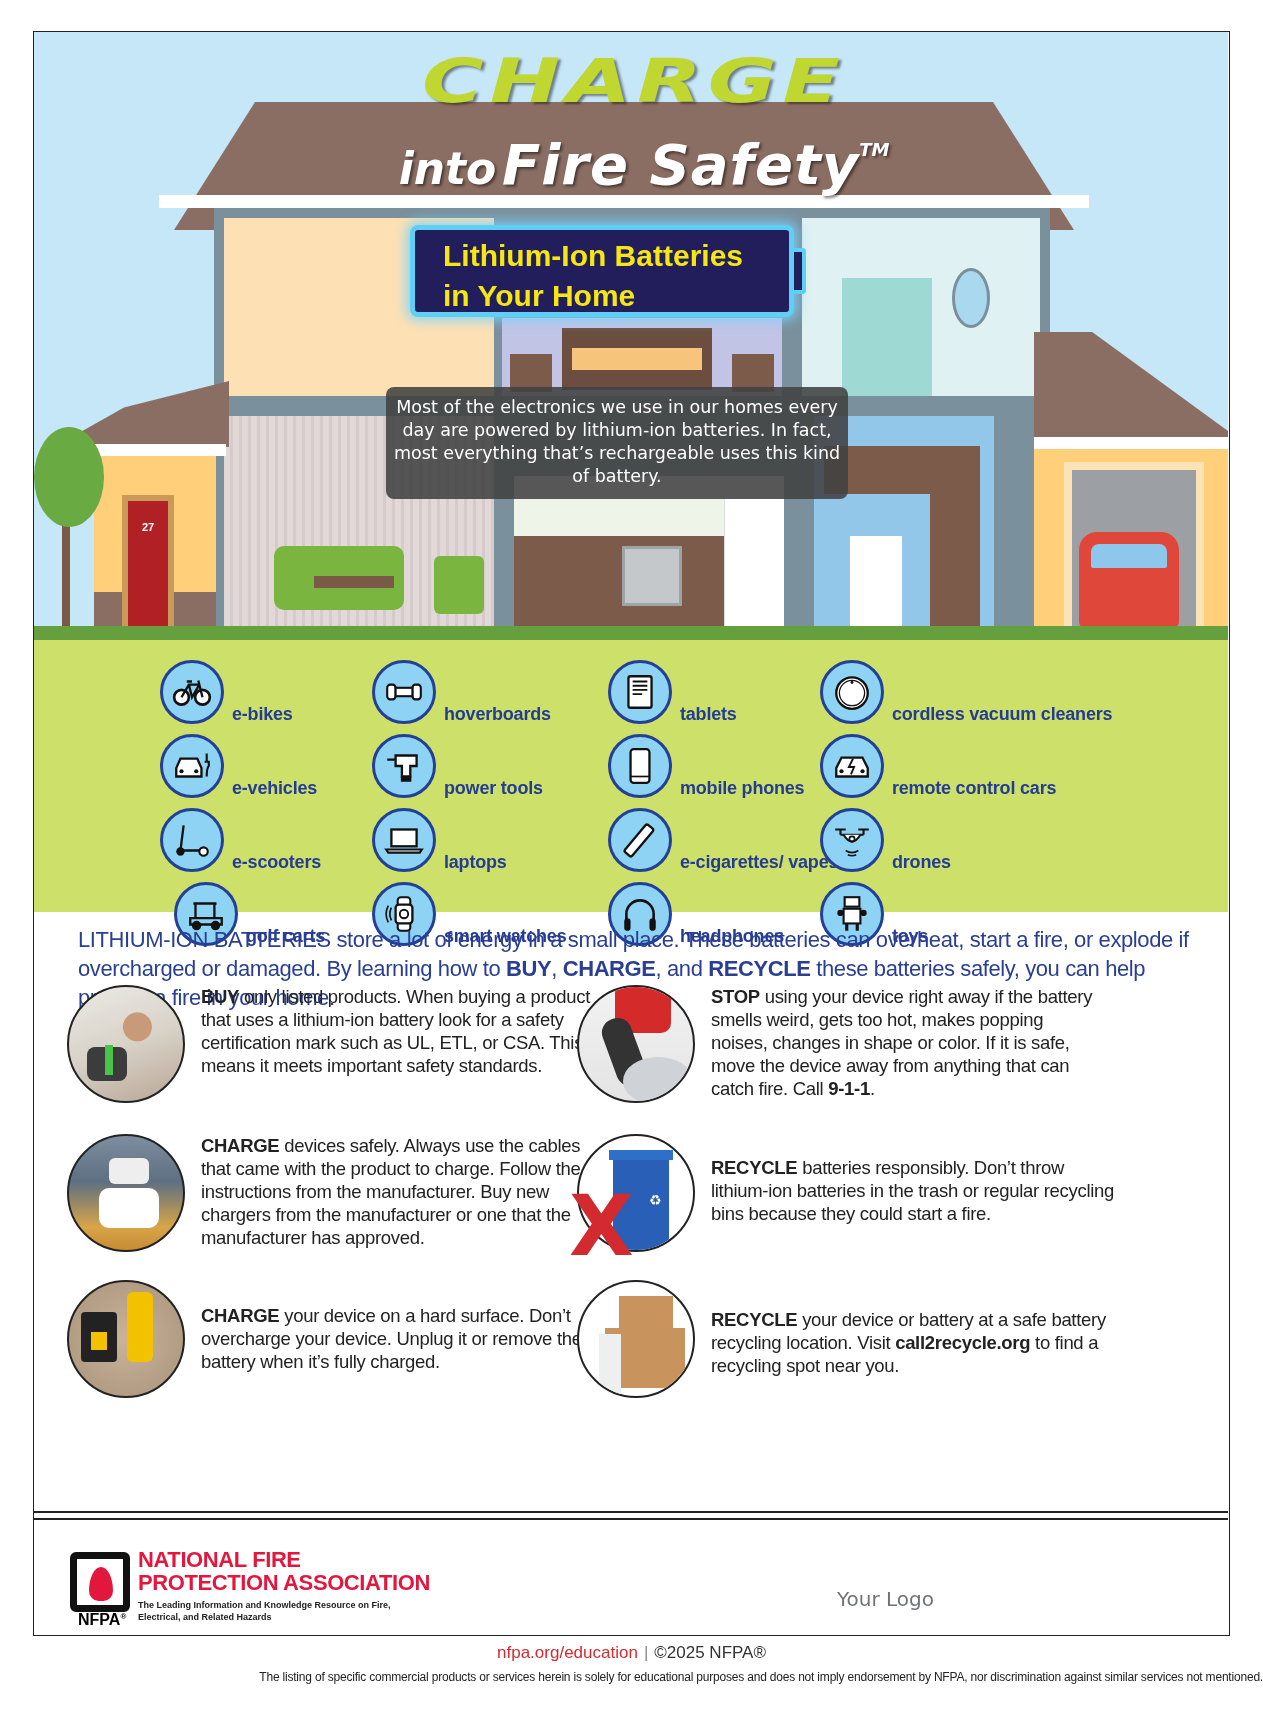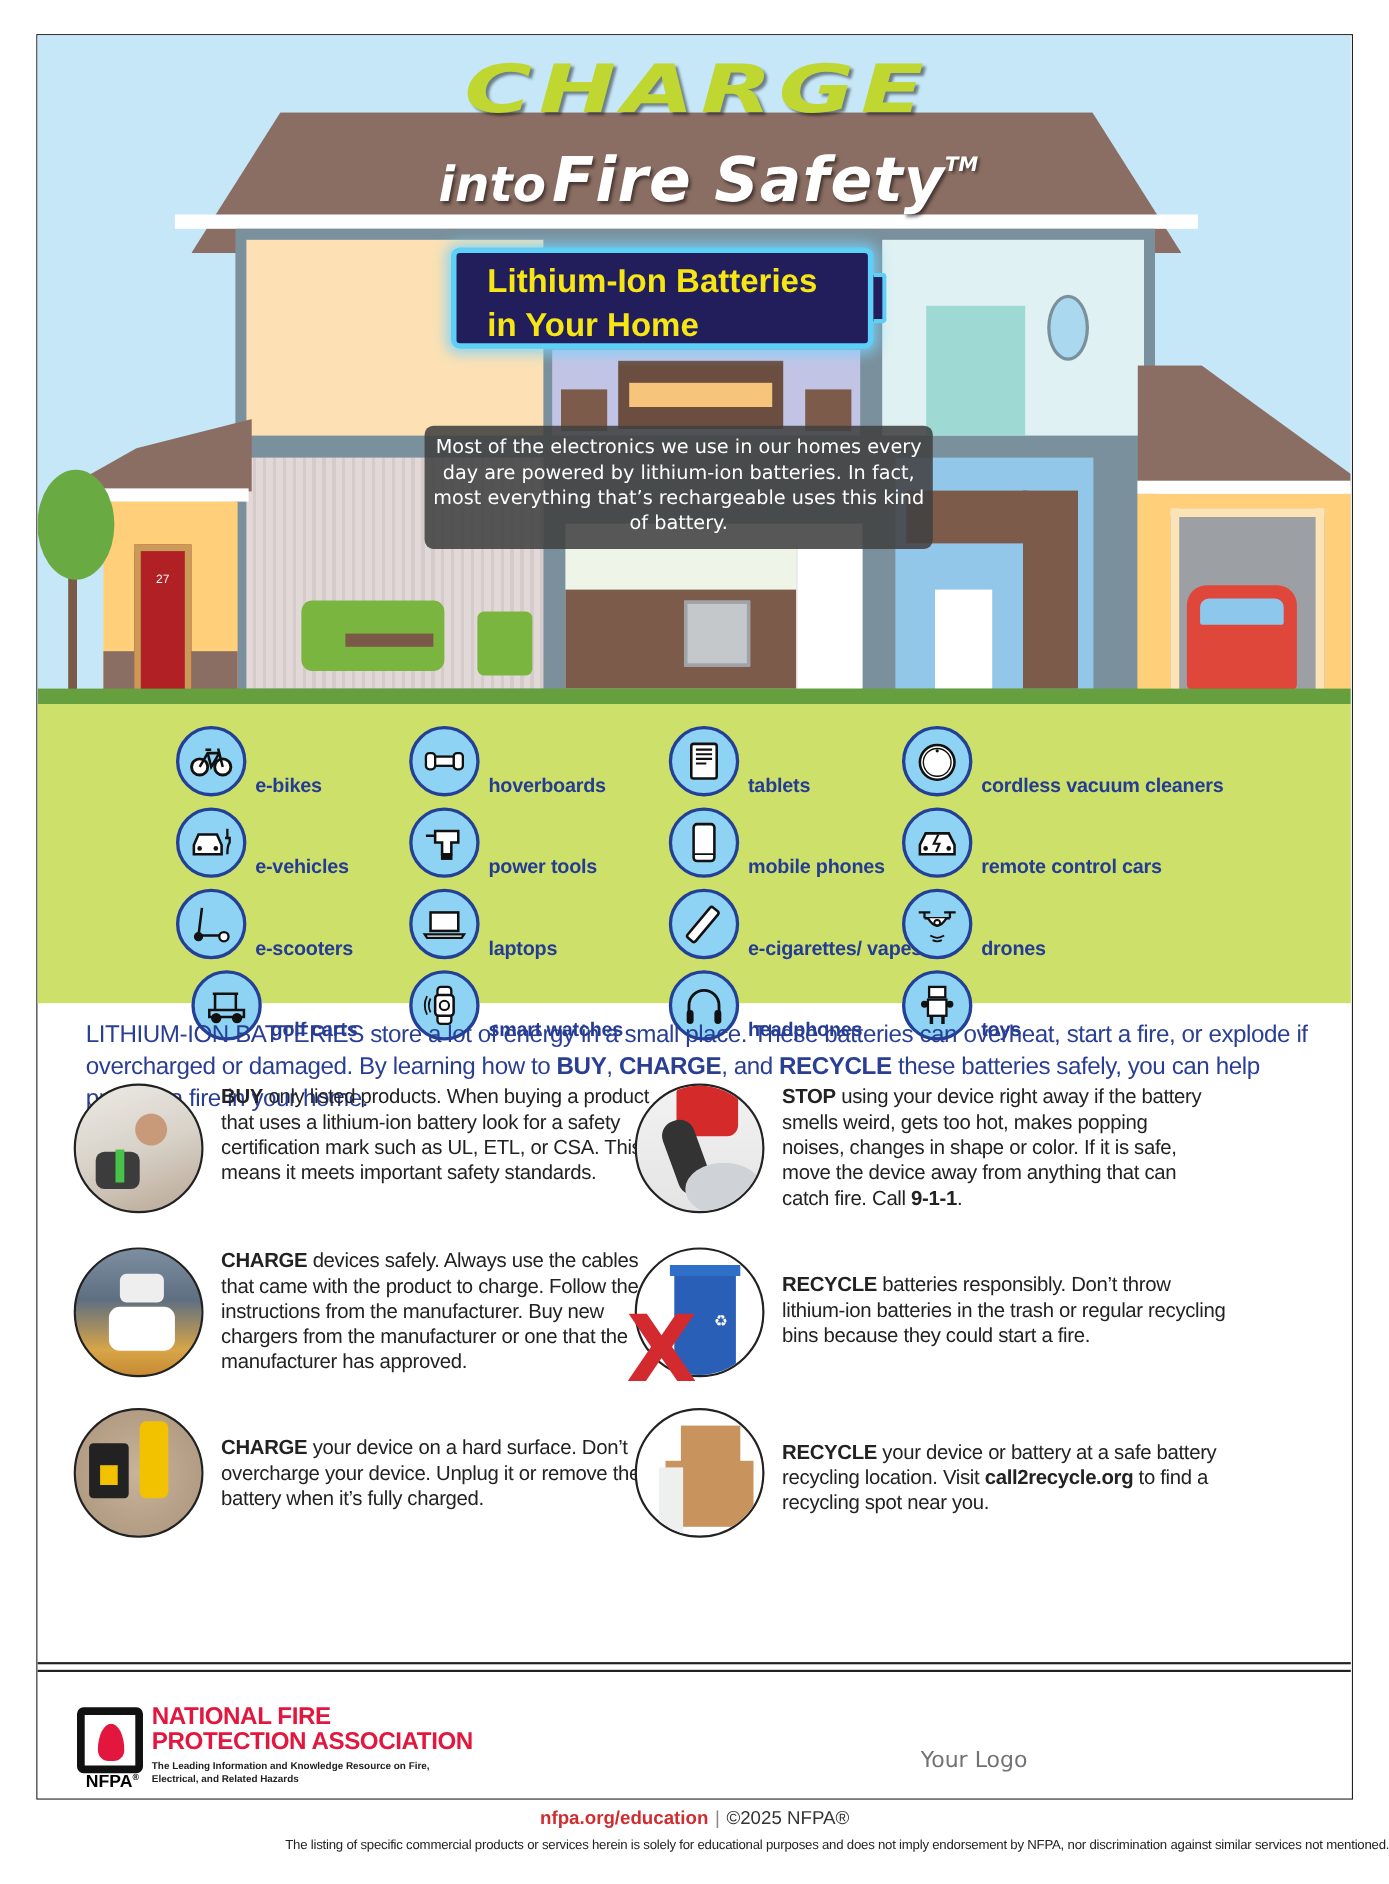--- a/index.html
+++ b/index.html
@@ -10,21 +10,21 @@
   .hero{position:absolute;left:0;top:0;width:1194px;height:608px;background:#c6e7f8;overflow:hidden}
   .roof-main{position:absolute;left:140px;top:70px;width:900px;height:128px;background:#8b6e63;clip-path:polygon(9% 0,91% 0,100% 100%,0 100%)}
   .eave-main{position:absolute;left:125px;top:163px;width:930px;height:13px;background:#fff}
   .house-body{position:absolute;left:180px;top:176px;width:836px;height:420px;background:#7a909c}
   .room{position:absolute}
   .roof-left{position:absolute;left:20px;top:349px;width:175px;height:66px;background:#8b6e63;clip-path:polygon(100% 0,100% 100%,0 100%,40% 40%)}
   .eave-left{position:absolute;left:22px;top:412px;width:170px;height:12px;background:#fff}
   .wing-left{position:absolute;left:60px;top:424px;width:122px;height:172px;background:#ffcf7a}
   .wing-left .band{position:absolute;left:0;bottom:0;width:100%;height:36px;background:#8b6e63}
   .door{position:absolute;left:88px;top:463px;width:52px;height:133px;background:#b02025;border:6px solid #c99a58;border-bottom:none}
-  .door-num{position:absolute;left:0;top:20px;width:100%;text-align:center;color:#fff;font-size:11px;font-weight:400}
+  .door-num{position:absolute;left:0;top:20px;width:100%;text-align:center;color:#fff;font-size:11px;font-weight:700}
   .tree-crown{position:absolute;left:0;top:395px;width:70px;height:100px;border-radius:50%;background:#6aaa43}
   .tree-trunk{position:absolute;left:28px;top:470px;width:8px;height:126px;background:#7a5a46}
   .roof-right{position:absolute;left:1000px;top:300px;width:194px;height:110px;background:#8b6e63;clip-path:polygon(0 0,30% 0,100% 90%,100% 100%,0 100%)}
   .eave-right{position:absolute;left:1000px;top:405px;width:194px;height:12px;background:#fff}
   .wing-right{position:absolute;left:1000px;top:417px;width:194px;height:179px;background:#ffcf7a}
   .garage{position:absolute;left:1030px;top:430px;width:140px;height:166px;background:#9ca0a4;border:8px solid #fbe3b5;border-bottom:none}
   .car{position:absolute;left:1045px;top:500px;width:100px;height:96px;background:#e0473b;border-radius:18px 18px 6px 6px}
   .car-win{position:absolute;left:12px;top:12px;width:76px;height:24px;background:#8dc8ec;border-radius:8px 8px 2px 2px}
   .ground{position:absolute;left:0;top:594px;width:1194px;height:16px;background:#66a03e}
   
@@ -55,21 +55,21 @@
   .rule{position:absolute;left:0;height:1.5px;background:#222;width:1194px}
   
   .nfpa-mark{position:absolute;left:36px;top:1520px;width:60px;height:60px;border:7px solid #111;border-radius:6px;background:#fff}
   .nfpa-flame{position:absolute;left:12px;top:8px;width:24px;height:34px;background:#e3173e;border-radius:50% 50% 40% 40%/70% 70% 30% 30%}
   .nfpa-abbr{position:absolute;left:44px;top:1579px;font-weight:900;font-size:16px;color:#000000;font-family:Liberation Sans, sans-serif}
   .nfpa-name{position:absolute;left:104px;top:1516px;color:#e3173e;font-weight:700;font-size:22px;line-height:23px;letter-spacing:-.4px}
   .nfpa-tag{position:absolute;left:104px;top:1567px;color:#222;font-weight:700;font-size:9px;line-height:12px;width:290px}
   .yourlogo{position:absolute;left:803px;top:1555px;color:#707275;font-size:20px;font-family:"DejaVu Sans",sans-serif}
   
   .footer-line{position:absolute;left:0;top:1643px;width:1263px;text-align:center;font-size:17px}
-  .footer-line .url{color:#d12c2f;font-weight:700}
+  .footer-line .url{color:#d12c2f;font-weight:400}
   .footer-line .sep{color:#888;margin:0 6px}
   .footer-line .copy{color:#333}
   .disclaimer{position:absolute;left:0;top:1670px;width:1263px;text-align:right;font-size:12px;color:#222;letter-spacing:-.2px}
 </style>
 </head>
 <body>
 
 <div class="frame">
 
   <div class="hero">

